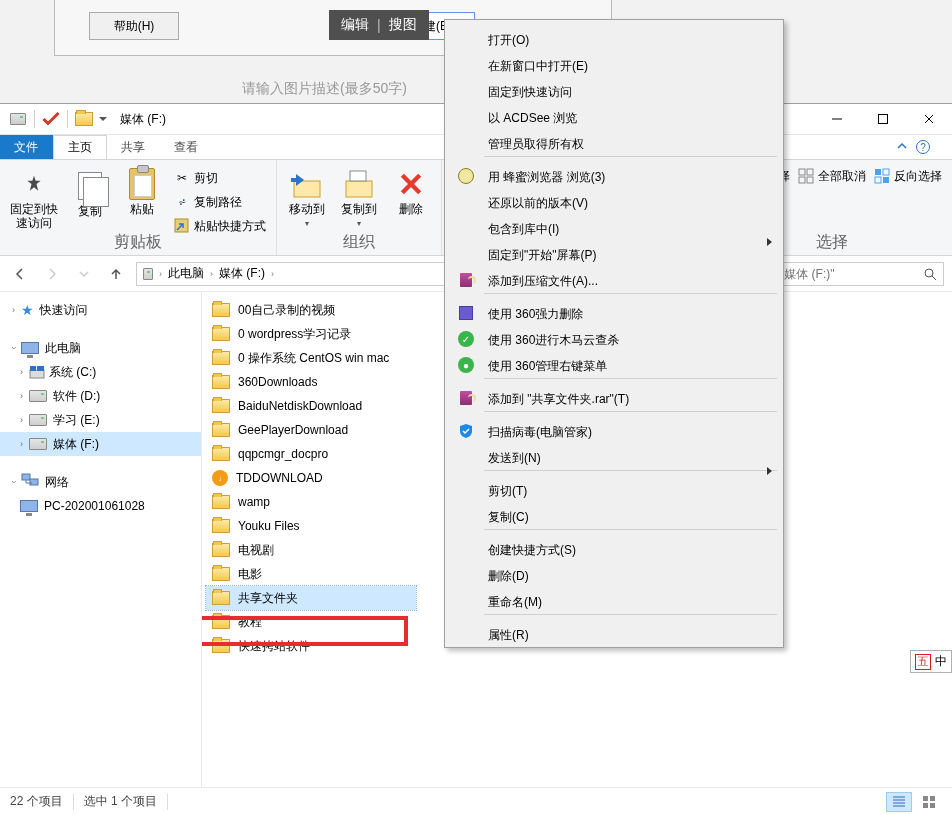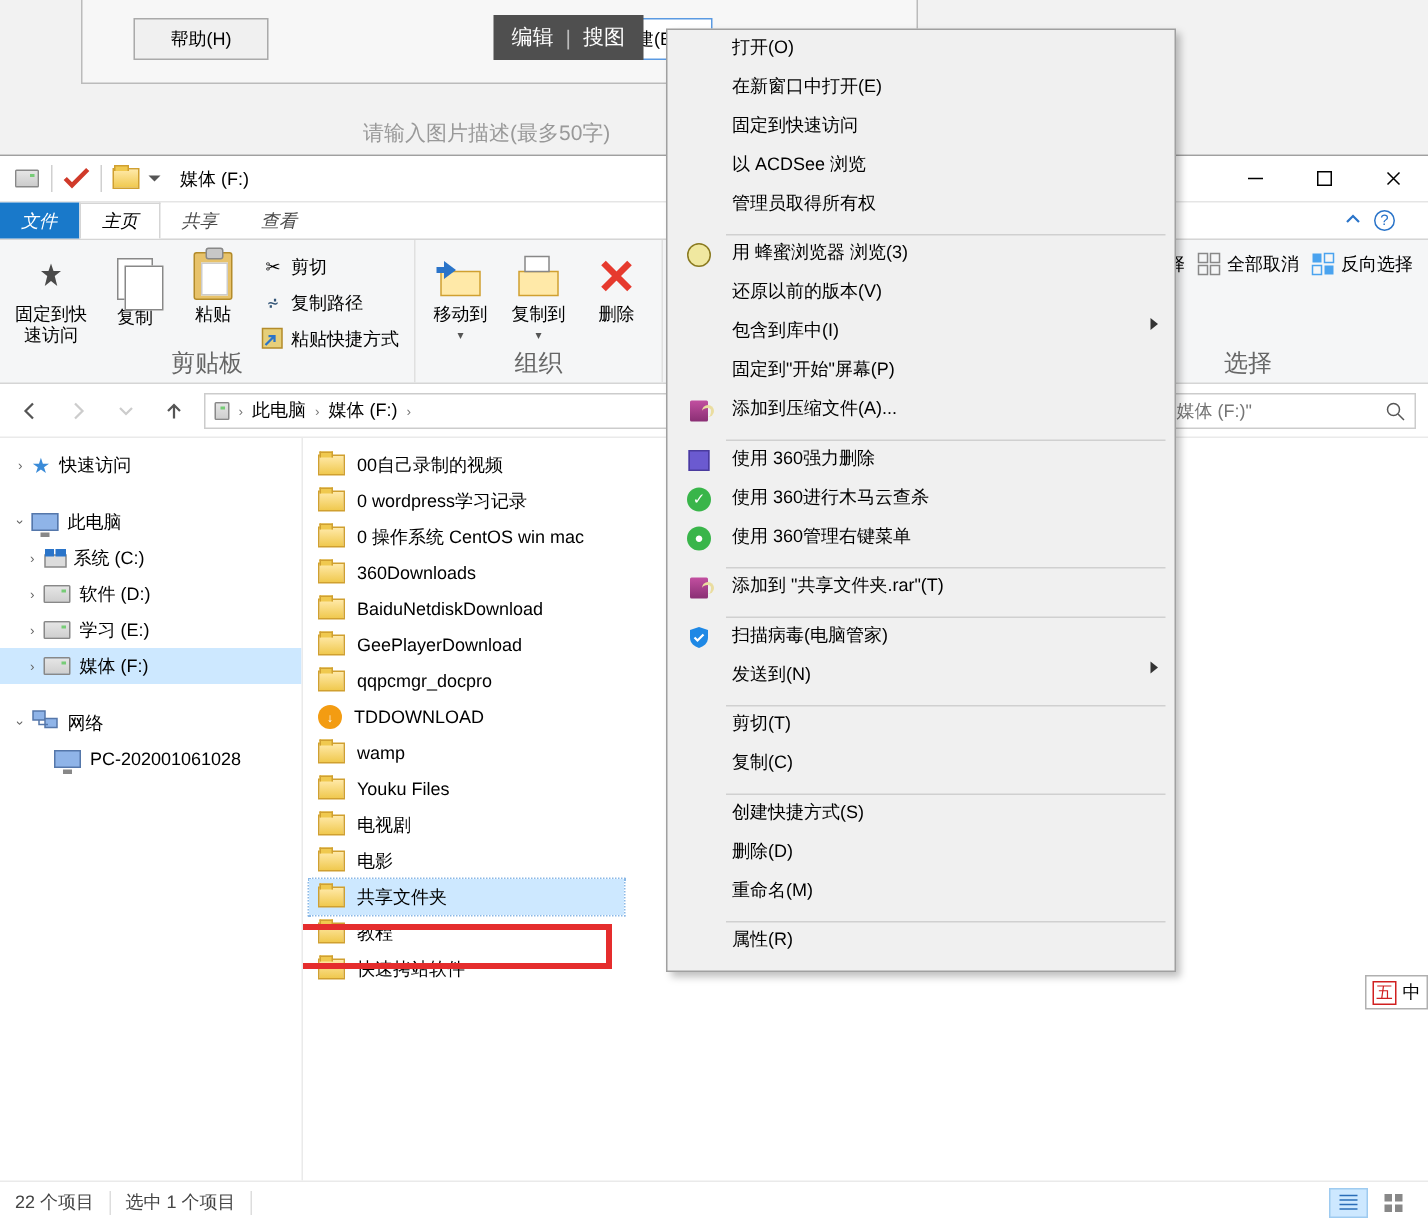--- a/index.html
+++ b/index.html
@@ -146,21 +146,20 @@
     height: 24px;
     display:flex;
     align-items: stretch;
   }
   .tab {
     padding: 0 14px;
     display:flex; align-items:center;
     font-size:12px;
     color:#4a4a4a;
     border-right:1px solid transparent;
-    font-style:italic;
   }
   .tab.file {
     background:#1979ca;
     color:#fff;
   }
   .tab.active {
     background:#fff;
     border:1px solid #d5d5d5;
     border-bottom:none;
     color:#000;
@@ -353,21 +352,21 @@
     position:absolute;
     left:444px; top:19px;
     width:340px;
     background:#f0f0f0;
     border:1px solid #a0a0a0;
     box-shadow:3px 3px 5px rgba(0,0,0,.25);
     padding:3px;
     z-index:50;
   }
   .cm-item{
-    display:flex; align-items:flex-start;
+    display:flex; align-items:flex-end;
     height:26px;
     padding-left:40px; padding-right:24px;
     font-size:12px;
     position:relative;
   }
   .cm-item .sub::after{
     content:"";
     border-top:4px solid transparent;
     border-bottom:4px solid transparent;
     border-left:5px solid #333;
@@ -759,21 +758,21 @@
         <span class="chevr" style="transform:rotate(90deg)">›</span>
         <span>
           <svg width="18" height="16" viewBox="0 0 18 16">
               <rect x="1" y="1" width="8" height="6" fill="#8fb4e8" stroke="#5577aa"></rect>
               <rect x="9" y="6" width="8" height="6" fill="#8fb4e8" stroke="#5577aa"></rect>
               <path d="M5 7v3h6" stroke="#5577aa" fill="none"></path>
             </svg>
         </span>
         <span>网络</span>
       </div>
-      <div class="tree-item" style="padding-left:36px">
+      <div class="tree-item" style="padding-left:20px">
         <span class="monitor-glyph"></span>
         <span>PC-202001061028</span>
       </div>
     </div>
 
     <div class="content">
       <div id="file-list">
           <div class="file-item">
             <span class="folder-sm"></span>
             <span>00自己录制的视频</span>

